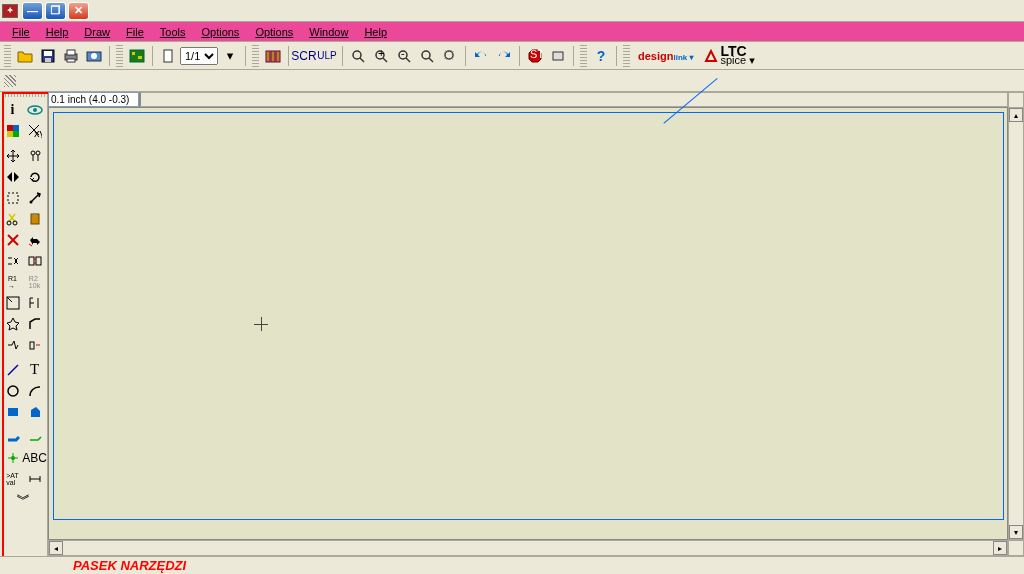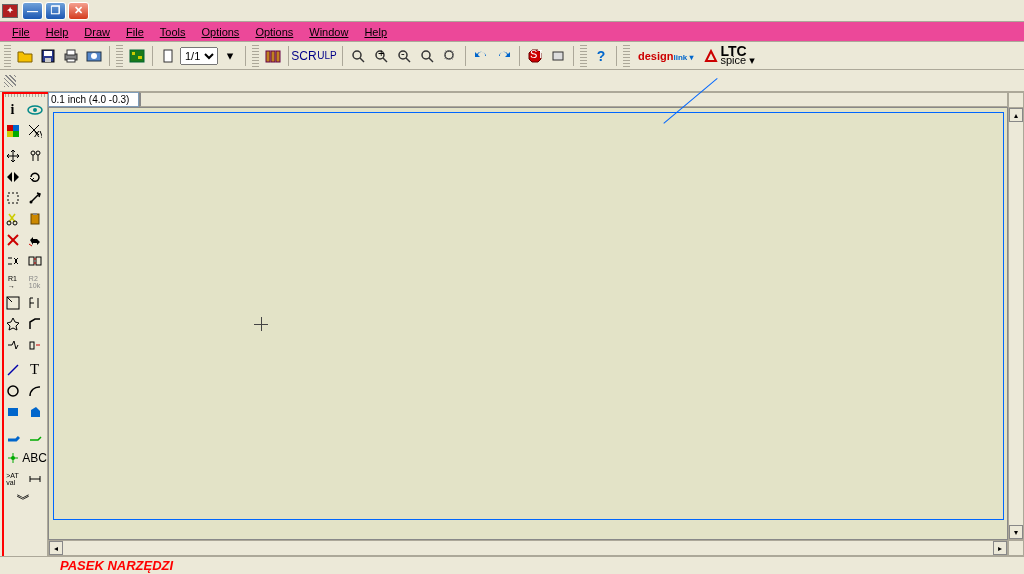--- a/index.html
+++ b/index.html
@@ -53,21 +53,21 @@
 .sb-btn { width: 14px; height: 14px; background: #ece9d8; border: 1px solid #888; font-size: 8px; display:flex; align-items:center; justify-content:center; cursor:pointer;}
 .h-scroll-row { height: 16px; display: flex; }
 .h-scroll { flex: 1; background: #ece9d8; border: 1px solid #aca899; display:flex; justify-content: space-between; align-items:center;}
 .corner { width: 16px; height: 16px; background: #ece9d8; border: 1px solid #aca899;}
 
 .anno-canvas { position: absolute; top: 4px; left: 4px; right: 3px; height: 408px; border: 1px solid #0066ff; pointer-events: none; }
 .anno-line { position: absolute; top: -30px; right: 290px; width: 70px; height: 45px; border-top: 1px solid #0066ff; transform: rotate(-40deg); transform-origin: top right; pointer-events:none;}
 .anno-label-schema { position: absolute; top: -30px; right: 10px; color: #0066ff; font-weight: bold; font-style: italic; font-size: 14px; pointer-events:none;}
 
 .status-bar { position: absolute; bottom: 0; left: 0; right: 0; height: 18px; background: #ece9d8; border-top: 1px solid #aca899; }
-.anno-label-tools { position: absolute; bottom: 1px; left: 60px; color: #ff0000; font-weight: bold; font-style: italic; font-size: 13px; }
+.anno-label-tools { position: absolute; bottom: 1px; left: 73px; color: #ff0000; font-weight: bold; font-style: italic; font-size: 13px; }
 
 svg { display: block; }
 </style>
 </head>
 <body>
 
 <div class="titlebar">
   <div class="title-icon">✦</div>
   <div class="win-controls">
     <div class="win-btn min">—</div>

